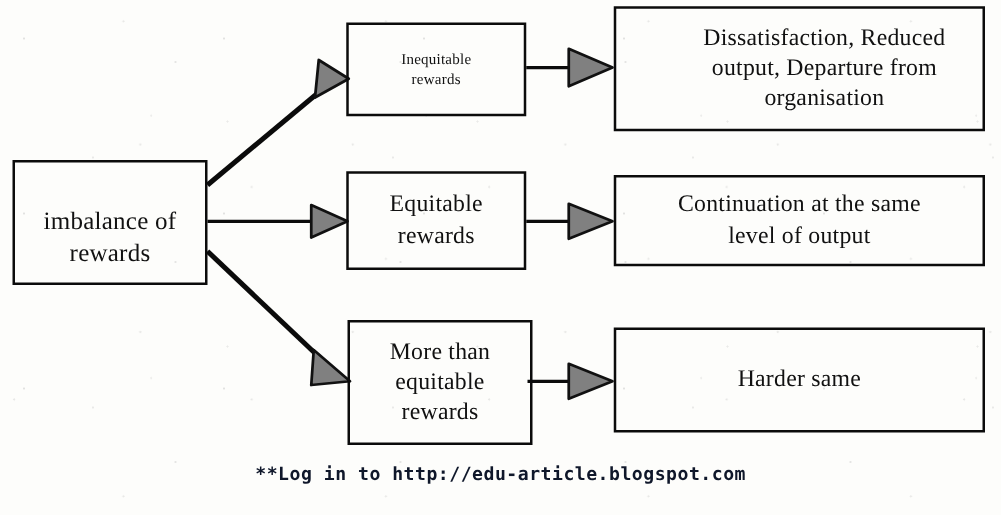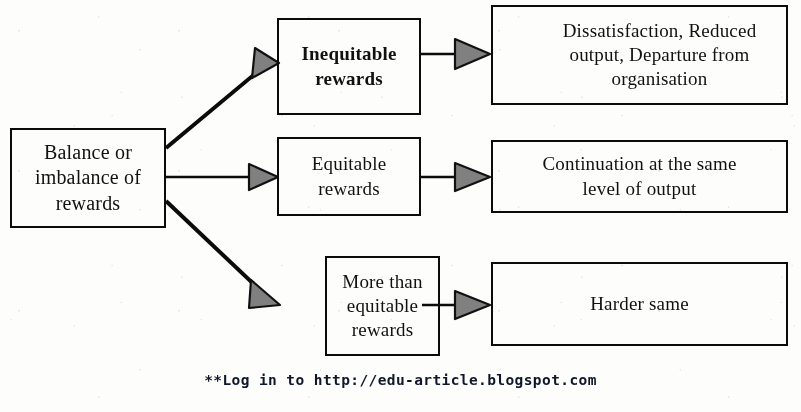--- a/index.html
+++ b/index.html
@@ -48,23 +48,23 @@
     text-align: center;
     color: #111111;
     line-height: 1.28;
   }
   .node-text {
     display: block;
     padding: 0 6px;
     letter-spacing: 0.2px;
   }
   #source-box      { left: 10px;  top: 128px; width: 156px; height: 100px; font-size: 20px; }
-  #mid-box-1       { left: 277px; top: 18px;  width: 144px; height: 97px;  font-size: 19px; font-weight: bold; }
+  #mid-box-1       { left: 277px; top: 18px;  width: 144px; height: 75px;  font-size: 12px; }
   #mid-box-2       { left: 277px; top: 137px; width: 144px; height: 79px;  font-size: 19px; }
-  #mid-box-3       { left: 278px; top: 256px; width: 115px; height: 100px; font-size: 19px; margin-left: 47px; }
+  #mid-box-3       { left: 278px; top: 256px; width: 148px; height: 100px; font-size: 19px; }
   #outcome-box-1   { left: 491px; top: 5px;   width: 297px; height: 100px; font-size: 19px; padding-left: 40px; }
   #outcome-box-2   { left: 491px; top: 140px; width: 297px; height: 73px;  font-size: 19px; }
   #outcome-box-3   { left: 491px; top: 262px; width: 297px; height: 84px;  font-size: 19px; }
 
   #footer-note {
     position: absolute;
     left: 0;
     top: 372px;
     width: 801px;
     text-align: center;
@@ -110,21 +110,21 @@
     </g>
 
     <g>
       <line x1="422" y1="305" x2="462" y2="305" stroke="#0b0b0b" stroke-width="2.6"></line>
       <path d="M 455 291 L 490 305 L 455 319 Z" fill="#808080" stroke="#111111" stroke-width="2.2" stroke-linejoin="round"></path>
     </g>
   </svg>
 
   <div class="node-box" id="source-box">
     <span class="node-text">
-      <span>Balance or</span><br>
+      <br>
       <span>imbalance of</span><br>
       <span>rewards</span>
     </span>
   </div>
 
   <div class="node-box" id="mid-box-1">
     <span class="node-text">
       <span>Inequitable</span><br>
       <span>rewards</span>
     </span>

